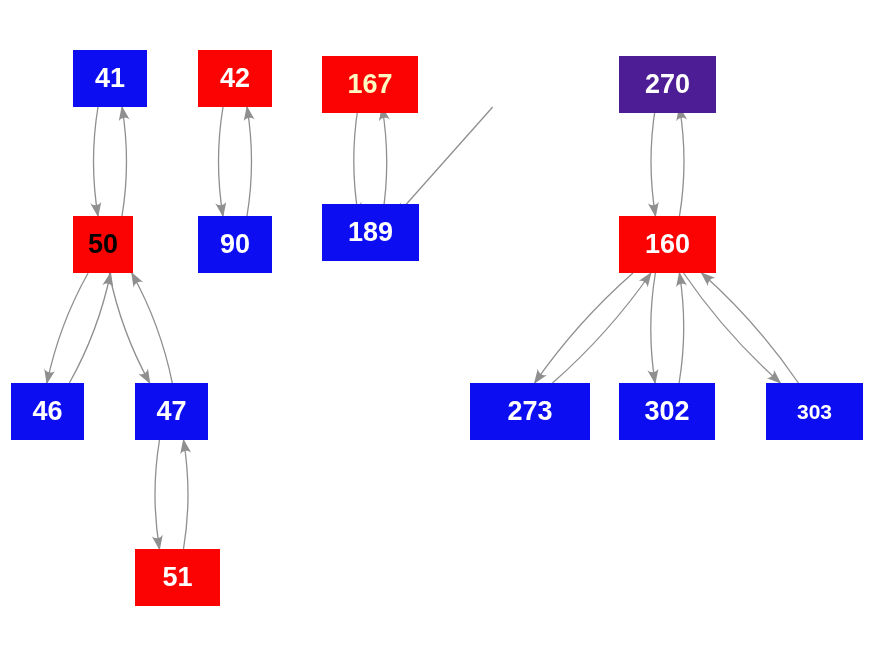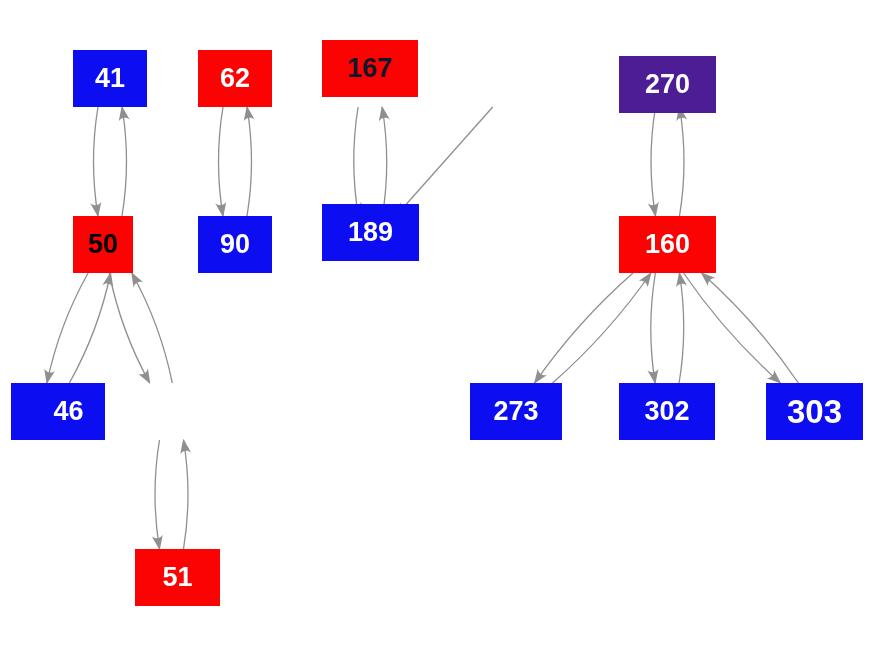--- a/index.html
+++ b/index.html
@@ -51,25 +51,26 @@
         <path d="M 633.0 273.0 Q 577.1 322.0 534.6 383.0" class="edge" stroke="#8f8f8f" stroke-width="1.3" marker-end="url(#arrow)"></path>
         <path d="M 552.5 383.0 Q 608.4 334.0 650.9 273.0" class="edge" stroke="#8f8f8f" stroke-width="1.3" marker-end="url(#arrow)"></path>
         <path d="M 655.4 273.0 Q 646.3 328.0 655.1 383.0" class="edge" stroke="#8f8f8f" stroke-width="1.3" marker-end="url(#arrow)"></path>
         <path d="M 679.1 383.0 Q 688.2 328.0 679.4 273.0" class="edge" stroke="#8f8f8f" stroke-width="1.3" marker-end="url(#arrow)"></path>
         <path d="M 683.6 273.0 Q 725.2 333.9 780.4 383.0" class="edge" stroke="#8f8f8f" stroke-width="1.3" marker-end="url(#arrow)"></path>
         <path d="M 798.4 383.0 Q 756.8 322.1 701.6 273.0" class="edge" stroke="#8f8f8f" stroke-width="1.3" marker-end="url(#arrow)"></path>
       </g>
   </svg>
 
 <div class="node" style="left: 73px; top: 50px; width: 74px; height: 57px; background: rgb(13, 13, 242); color: rgb(255, 255, 255); font-size: 27px;">41</div>
-    <div class="node" style="left: 198px; top: 50px; width: 74px; height: 57px; background: rgb(251, 3, 3); color: rgb(255, 255, 255); font-size: 27px;">62</div>
-    <div class="node" style="left: 322px; top: 40px; width: 96px; height: 57px; background: rgb(251, 3, 3); color: #0f172a; font-size: 27px;">167</div>
+    <div class="node" style="left: 198px; top: 50px; width: 74px; height: 57px; background: rgb(251, 3, 3); color: rgb(255, 255, 255); font-size: 27px;">42</div>
+    <div class="node" style="left: 322px; top: 56px; width: 96px; height: 57px; background: rgb(251, 3, 3); color: #fef9c3; font-size: 27px;">167</div>
     <div class="node" style="left: 619px; top: 56px; width: 97px; height: 57px; background: #4c1d95; color: rgb(255, 255, 255); font-size: 27px;">270</div>
     <div class="node" style="left: 73px; top: 216px; width: 60px; height: 57px; background: rgb(251, 3, 3); color: #000000; font-size: 27px; text-align: right;">50</div>
     <div class="node" style="left: 198px; top: 216px; width: 74px; height: 57px; background: rgb(13, 13, 242); color: rgb(255, 255, 255); font-size: 27px;">90</div>
     <div class="node" style="left: 322px; top: 204px; width: 97px; height: 57px; background: rgb(13, 13, 242); color: rgb(255, 255, 255); font-size: 27px;">189</div>
     <div class="node" style="left: 619px; top: 216px; width: 97px; height: 57px; background: rgb(251, 3, 3); color: rgb(255, 255, 255); font-size: 27px;">160</div>
-    <div class="node" style="left: 11px; top: 383px; width: 73px; height: 57px; background: rgb(13, 13, 242); color: rgb(255, 255, 255); font-size: 27px; padding-left: 21px;">46</div>
-    <div class="node" style="left: 470px; top: 383px; width: 92px; height: 57px; background: rgb(13, 13, 242); color: rgb(255, 255, 255); font-size: 27px;">273</div>
+    <div class="node" style="left: 11px; top: 383px; width: 73px; height: 57px; background: rgb(13, 13, 242); color: rgb(255, 255, 255); font-size: 27px;">46</div>
+    <div class="node" style="left: 135px; top: 383px; width: 73px; height: 57px; background: rgb(13, 13, 242); color: rgb(255, 255, 255); font-size: 27px;">47</div>
+    <div class="node" style="left: 470px; top: 383px; width: 120px; height: 57px; background: rgb(13, 13, 242); color: rgb(255, 255, 255); font-size: 27px;">273</div>
     <div class="node" style="left: 619px; top: 383px; width: 96px; height: 57px; background: rgb(13, 13, 242); color: rgb(255, 255, 255); font-size: 27px;">302</div>
-    <div class="node" style="left: 766px; top: 383px; width: 97px; height: 57px; background: rgb(13, 13, 242); color: rgb(255, 255, 255); font-size: 33px;">303</div>
+    <div class="node" style="left: 766px; top: 383px; width: 97px; height: 57px; background: rgb(13, 13, 242); color: rgb(255, 255, 255); font-size: 21px;">303</div>
     <div class="node" style="left: 135px; top: 549px; width: 85px; height: 57px; background: rgb(251, 3, 3); color: rgb(255, 255, 255); font-size: 27px;">51</div>
   </div>
 
 </body></html>

